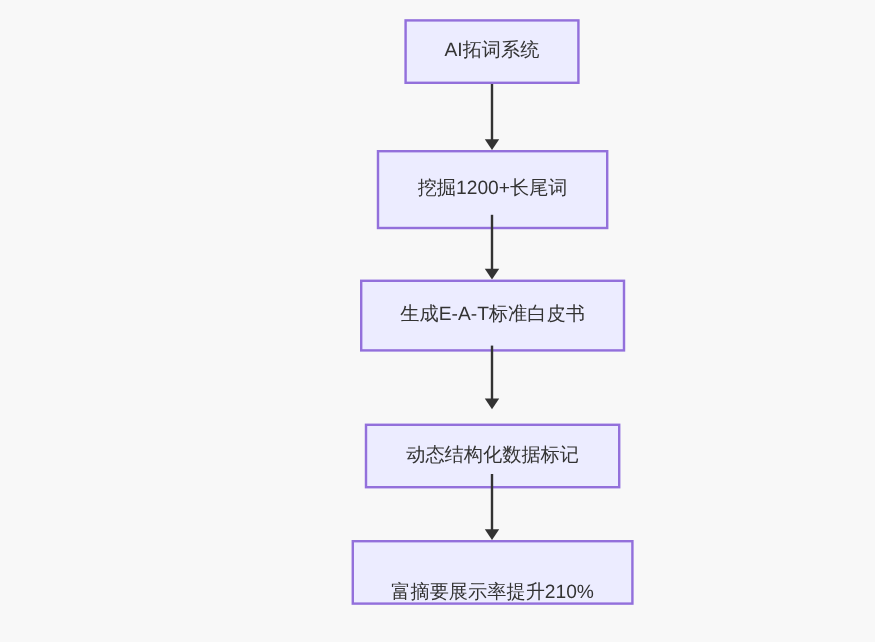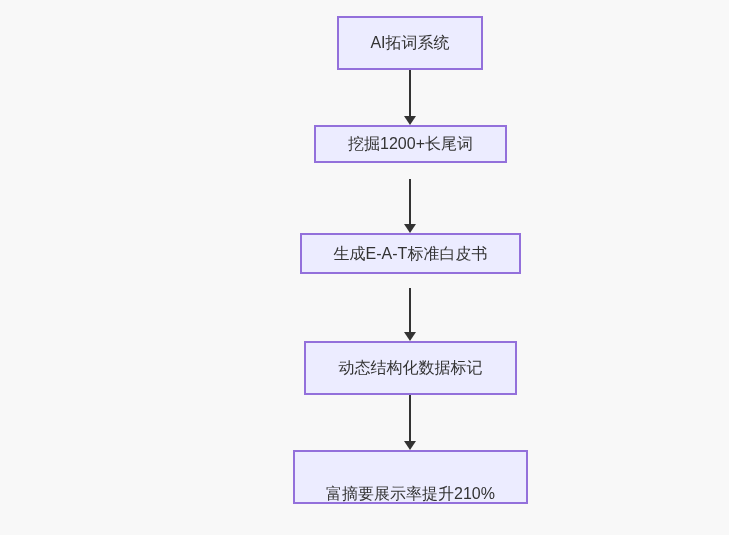--- a/index.html
+++ b/index.html
@@ -24,23 +24,23 @@
     color: #333333;
     font-size: 16px;
     line-height: 1;
     display: flex;
     align-items: center;
     justify-content: center;
     text-align: center;
     white-space: nowrap;
   }
   .node-1 { left: 297px; top: 16px;  width: 146px; height: 54px; }
-  .node-2 { left: 274px; top: 125px; width: 193px; height: 38px; }
-  .node-3 { left: 260px; top: 233px; width: 221px; height: 41px; }
-  .node-4 { left: 264px; top: 341px; width: 213px; height: 54px; }
+  .node-2 { left: 274px; top: 125px; width: 193px; height: 66px; }
+  .node-3 { left: 260px; top: 233px; width: 221px; height: 60px; }
+  .node-4 { left: 264px; top: 353px; width: 213px; height: 54px; }
   .node-5 { left: 253px; top: 450px; width: 235px; height: 54px; align-items: flex-end; }
 
   .edge {
     position: absolute;
     left: 370px;
     width: 12px;
     margin-left: -6px;
   }
   .edge-1 { top: 70px;  height: 55px; }
   .edge-2 { top: 179px; height: 54px; }

